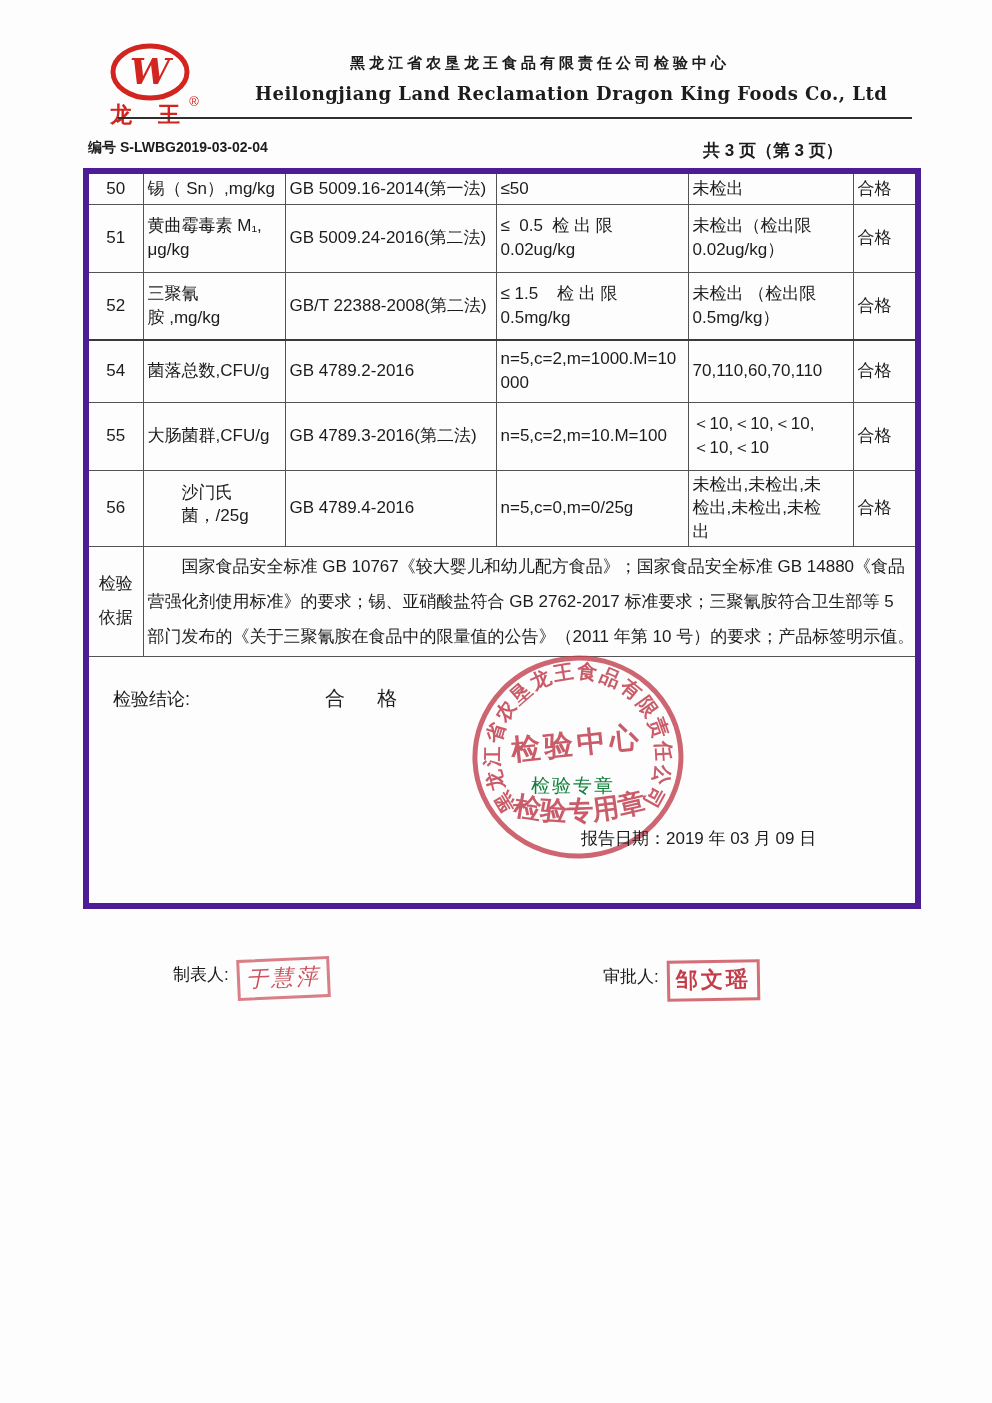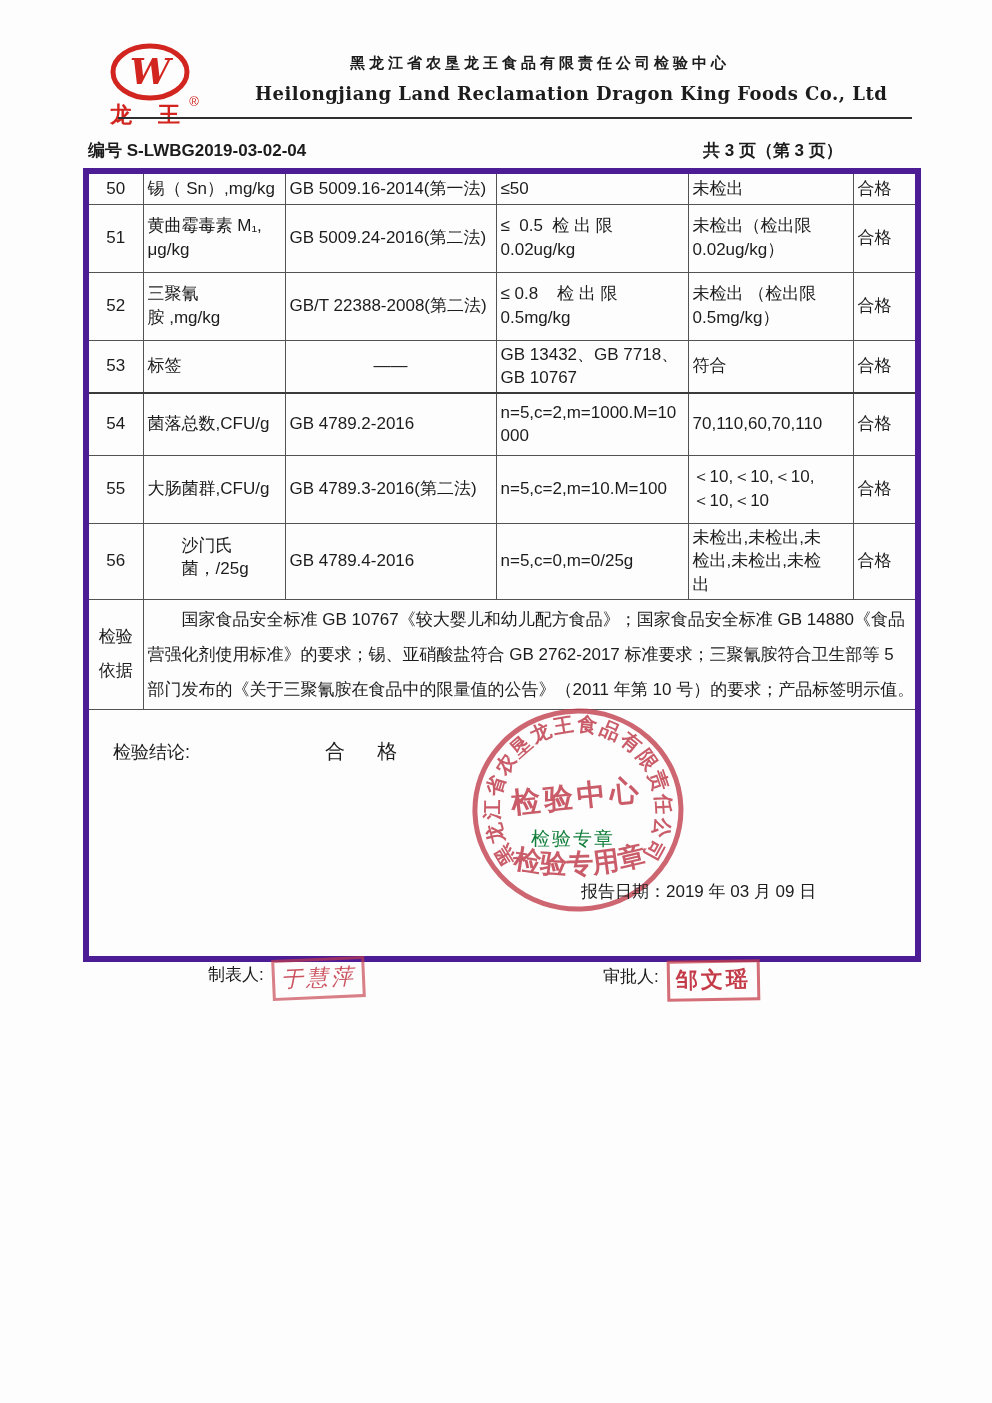--- a/index.html
+++ b/index.html
@@ -10,21 +10,21 @@
     font-family:"Liberation Sans","DejaVu Sans",sans-serif;
     overflow:hidden;
   }
   
   .logo { position:absolute; left:102px; top:42px; width:110px; height:88px; }
   .titles { position:absolute; left:255px; top:54px; width:570px; text-align:center; }
   .title-cn { font-size:15px; font-weight:bold; letter-spacing:4px; white-space:nowrap; }
   .title-en { font-family:"DejaVu Serif","Liberation Serif",serif; font-size:18px; font-weight:bold;
               letter-spacing:0.5px; margin-top:10px; white-space:nowrap;text-align:center; }
   .header-rule { position:absolute; left:118px; top:117px; width:794px; height:2px; background:#2f2f2f; }
-  .meta-no   { position:absolute; left:88px;  top:139px; font-size:17px; font-weight:bold; }
+  .meta-no   { position:absolute; left:88px;  top:139px; font-size:14px; font-weight:bold; }
   .meta-pages{ position:absolute; left:703px; top:139px; font-size:17px; font-weight:bold; }
 
   
   table.report { position:absolute; left:83px; top:168px; width:832px;
     border-collapse:collapse; table-layout:fixed; border:6px solid #4c1d95; }
   table.report td { border:1px solid #535353; font-size:17px; vertical-align:middle;
     padding:2px 4px; line-height:1.4; }
   .r50{height:33px} .r51{height:68px} .r52{height:68px} .r53{height:48px}
   .r54{height:62px} .r55{height:68px} .r56{height:75px}
   .r-basis{height:110px} .r-concl{height:250px}
@@ -45,21 +45,21 @@
   .concl-cell { position:relative; padding:0; vertical-align:top; }
   .concl-label { position:absolute; left:24px; top:30px; font-size:18px; }
   .concl-value { position:absolute; left:236px; top:27px; font-size:20px; white-space:pre; letter-spacing:2px; }
   .stamp { position:absolute; left:375px; top:-8px; width:232px; height:220px; transform:rotate(-2deg); }
   .stamp-overlay { position:absolute; left:442px; top:116px; font-size:19px; color:#15803d; letter-spacing:2px; }
   .report-date { position:absolute; left:492px; top:170px; font-size:17px; }
 
   
   .sig-row { position:absolute; left:0; top:953px; width:992px; height:55px; font-size:17px; }
   .sig-group { position:absolute; display:flex; align-items:flex-start; }
-  .sig-maker { left:173px; top:5px;margin-left:35px; }
+  .sig-maker { left:173px; top:5px; }
   .sig-approver { left:603px; top:7px; }
   .sig-label { padding-top:5px; }
   .sig-stamp { display:inline-block; margin-left:8px; padding:2px 6px 3px;
     border:3px solid rgba(198,62,74,0.75); color:#c43c4a; font-size:22px;
     letter-spacing:3px; white-space:nowrap; }
   .sig-stamp.maker { transform:rotate(-2.5deg); opacity:0.88; font-weight:normal; font-style:italic; }
   .sig-stamp.approver { transform:rotate(-1deg); font-weight:bold; }
 </style>
 </head>
 <body>
@@ -124,42 +124,27 @@
         <td class="c-center">合格</td>
       </tr>
       <tr class="r52">
         <td class="c-no">52</td>
         <td class="c-item">
           <div>三聚氰</div>
           <div>胺 ,mg/kg</div>
         </td>
         <td class="c-method">GB/T 22388-2008(第二法)</td>
         <td class="c-left">
-          <div class="pre">≤ 0.8    检 出 限</div>
+          <div class="pre">≤ 1.5    检 出 限</div>
           <div class="pre">0.5mg/kg</div>
         </td>
         <td class="c-center">
           <div>未检出 （检出限</div>
           <div>0.5mg/kg）</div>
         </td>
-        <td class="c-center">合格</td>
-      </tr>
-      <tr class="r53">
-        <td class="c-no">53</td>
-        <td class="c-item">
-            <div>标签</div>
-          </td>
-        <td class="c-method" style="text-align:center;">——</td>
-        <td class="c-center">
-          <div>GB 13432、GB 7718、</div>
-          <div>GB 10767</div>
-        </td>
-        <td class="c-center">
-            <div>符合</div>
-          </td>
         <td class="c-center">合格</td>
       </tr>
       <tr class="r54">
         <td class="c-no">54</td>
         <td class="c-item">
             <div>菌落总数,CFU/g</div>
           </td>
         <td class="c-method">GB 4789.2-2016</td>
         <td class="c-left">
           <div>n=5,c=2,m=1000.M=10</div>

